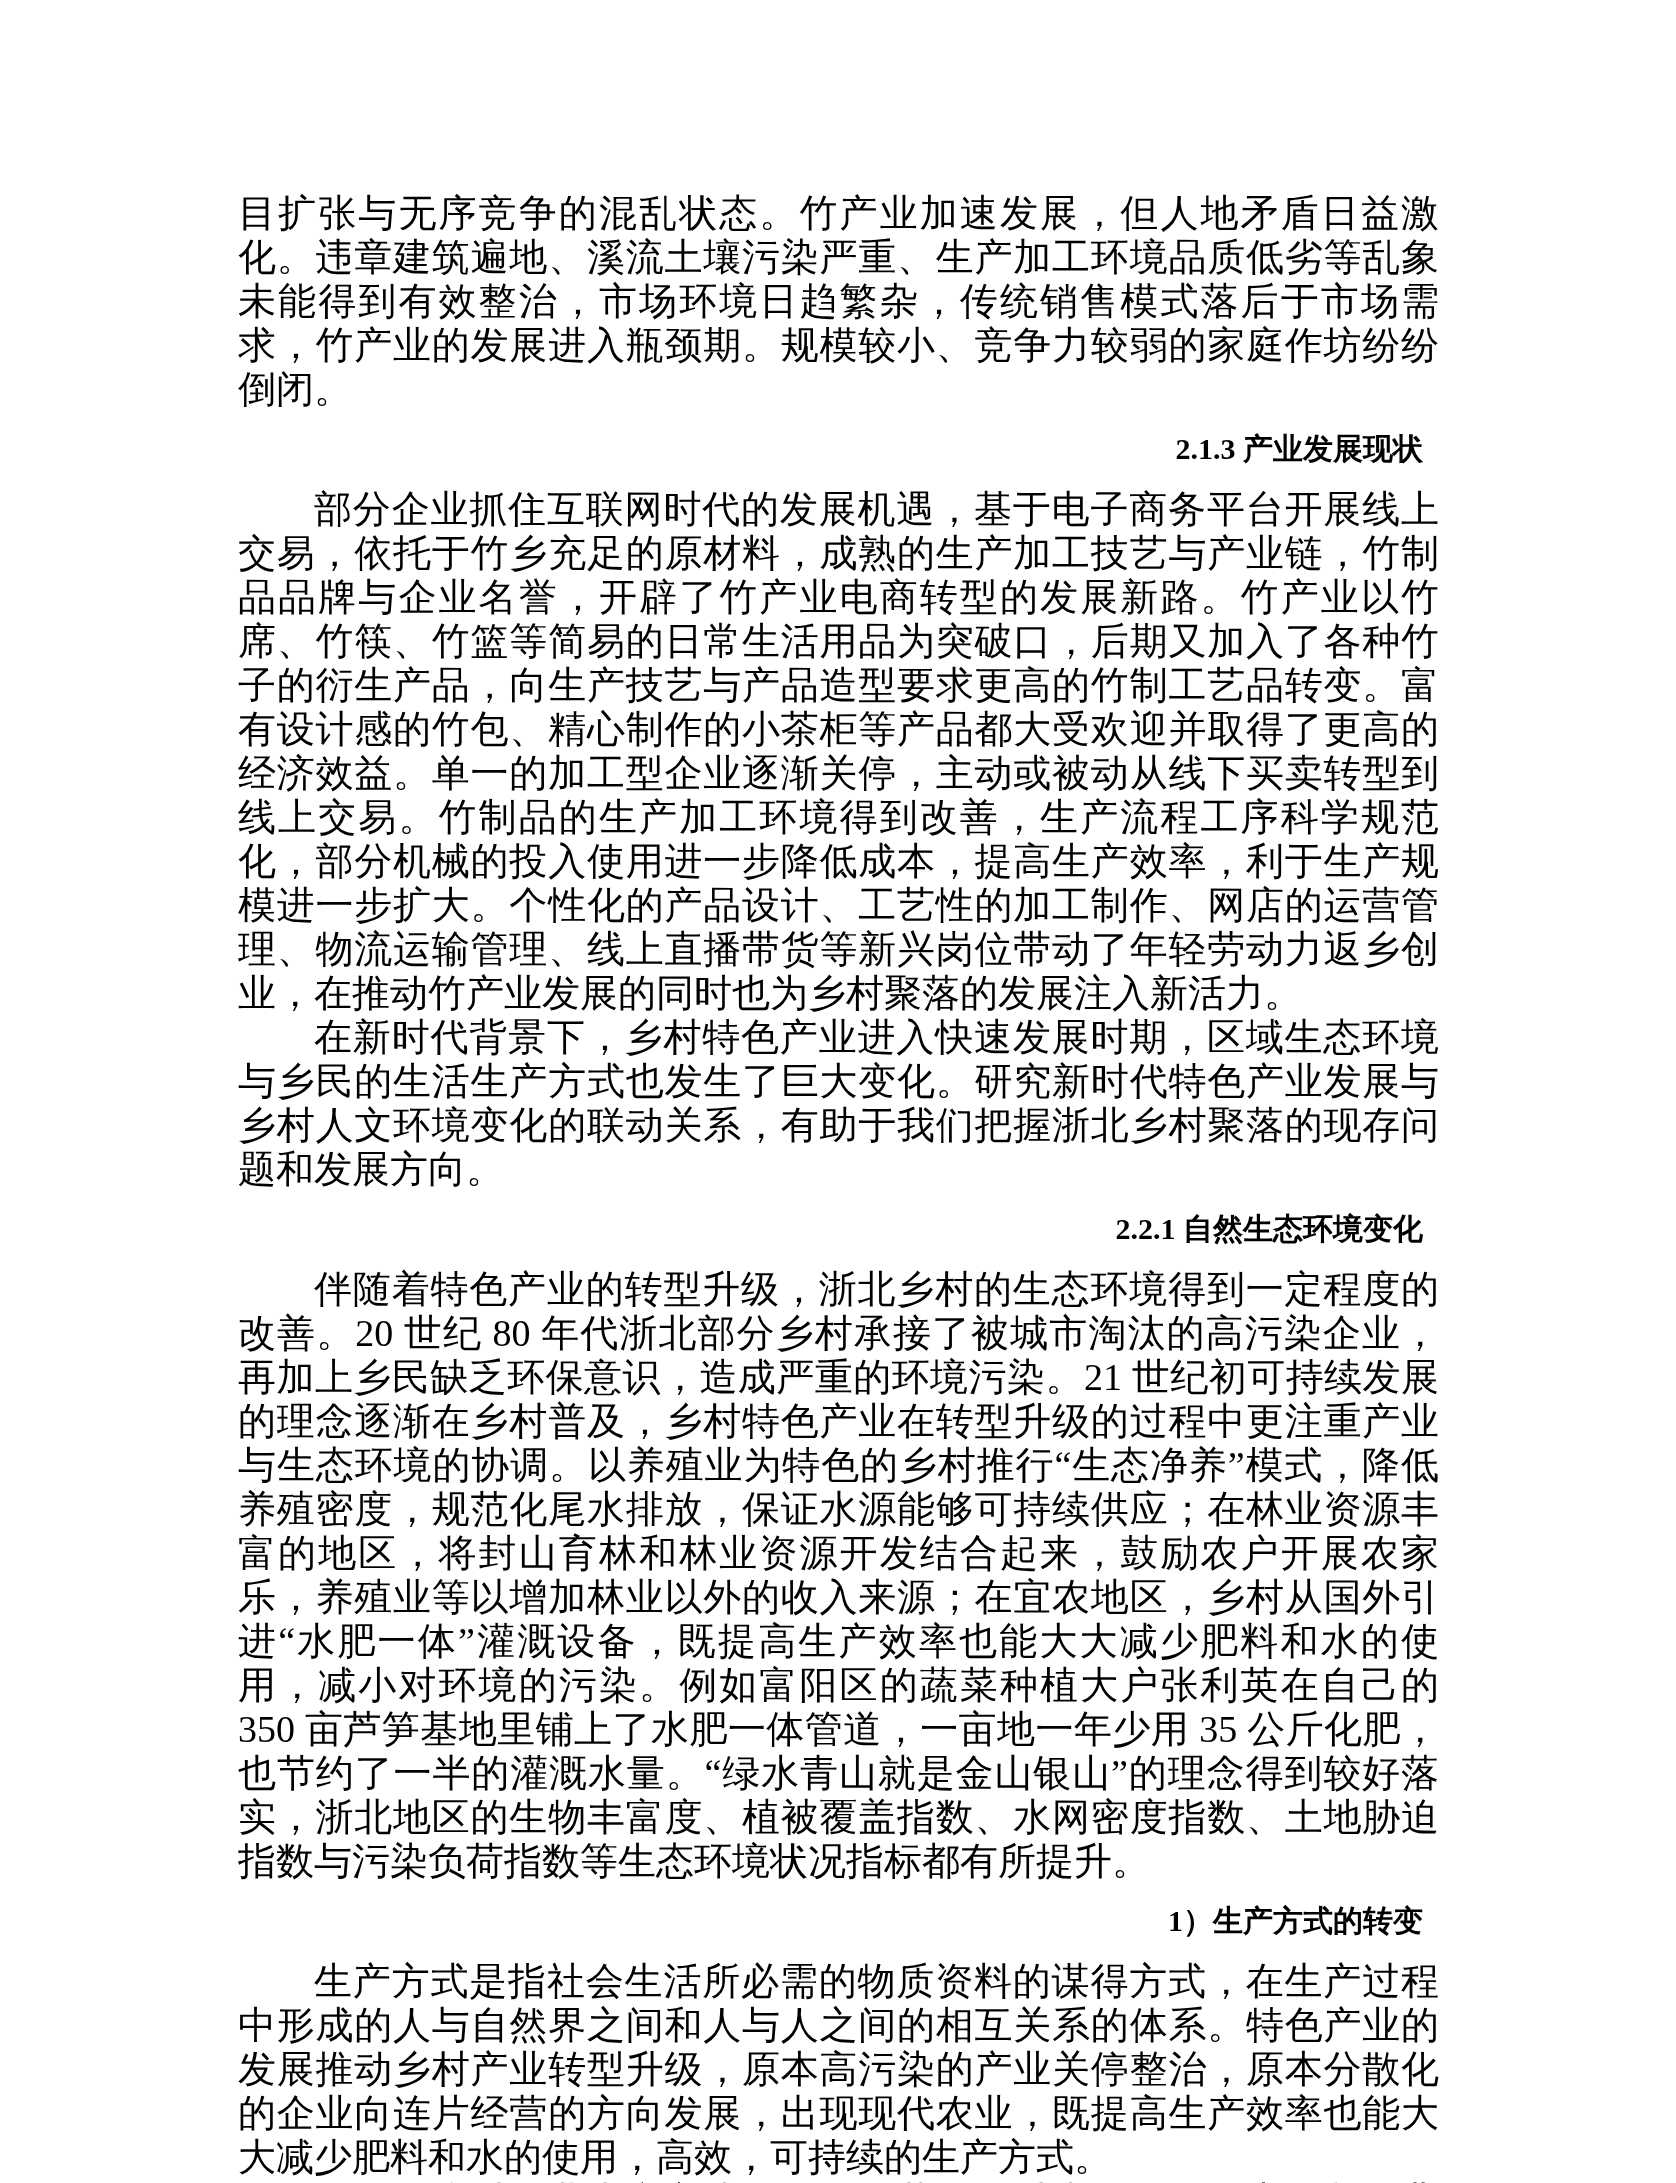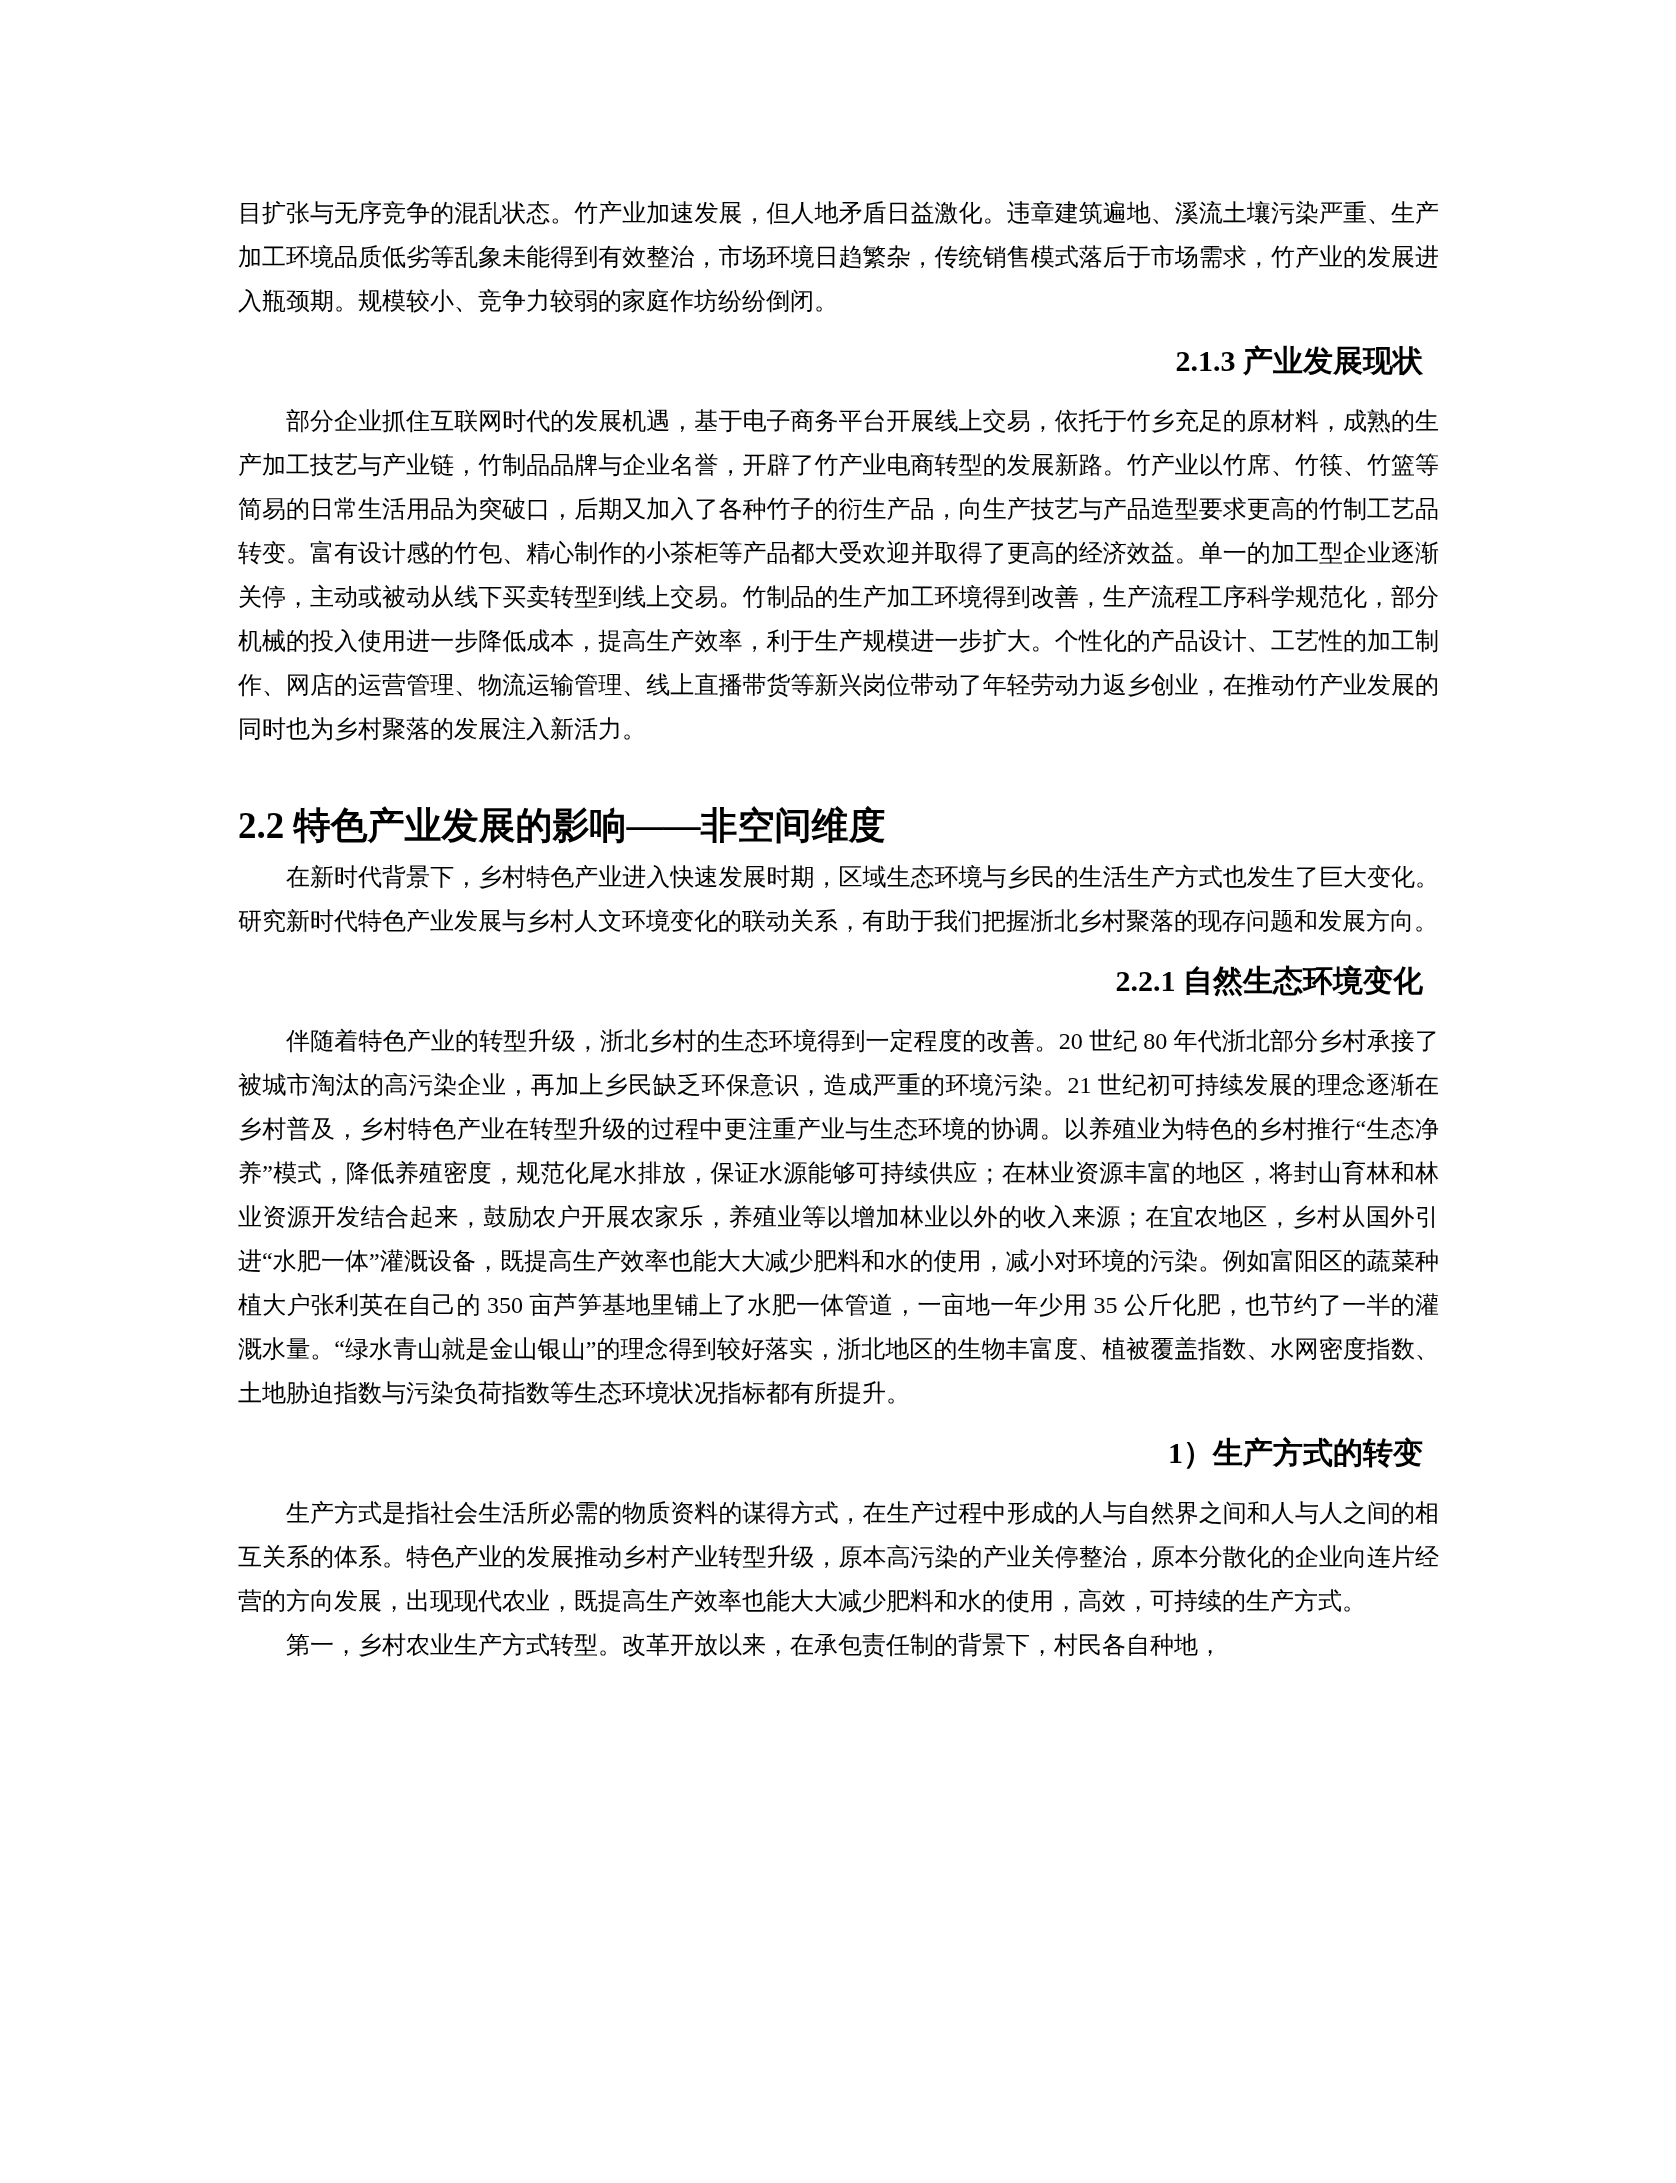--- a/index.html
+++ b/index.html
@@ -13,21 +13,21 @@
     width: 1677px;
     height: 2371px;
     background: #ffffff;
     color: #000000;
     padding: 191px 238px 0 238px;
     font-family: "Liberation Serif", "DejaVu Serif", serif;
     overflow: hidden;
   }
   .para {
     margin: 0;
-    font-size: 24px;
+    font-size: 38px;
     line-height: 44px;
     text-align: justify;
     text-justify: inter-character;
     word-break: normal;
   }
   .indent {
     text-indent: 2em;
   }
   .h3 {
     margin: 16px;
@@ -47,21 +47,20 @@
 </head>
 <body>
 
 <div class="page">
   <p class="para">目扩张与无序竞争的混乱状态。竹产业加速发展，但人地矛盾日益激化。违章建筑遍地、溪流土壤污染严重、生产加工环境品质低劣等乱象未能得到有效整治，市场环境日趋繁杂，传统销售模式落后于市场需求，竹产业的发展进入瓶颈期。规模较小、竞争力较弱的家庭作坊纷纷倒闭。</p>
 
   <h3 class="h3">2.1.3 产业发展现状</h3>
 
   <p class="para indent">部分企业抓住互联网时代的发展机遇，基于电子商务平台开展线上交易，依托于竹乡充足的原材料，成熟的生产加工技艺与产业链，竹制品品牌与企业名誉，开辟了竹产业电商转型的发展新路。竹产业以竹席、竹筷、竹篮等简易的日常生活用品为突破口，后期又加入了各种竹子的衍生产品，向生产技艺与产品造型要求更高的竹制工艺品转变。富有设计感的竹包、精心制作的小茶柜等产品都大受欢迎并取得了更高的经济效益。单一的加工型企业逐渐关停，主动或被动从线下买卖转型到线上交易。竹制品的生产加工环境得到改善，生产流程工序科学规范化，部分机械的投入使用进一步降低成本，提高生产效率，利于生产规模进一步扩大。个性化的产品设计、工艺性的加工制作、网店的运营管理、物流运输管理、线上直播带货等新兴岗位带动了年轻劳动力返乡创业，在推动竹产业发展的同时也为乡村聚落的发展注入新活力。</p>
 
-  <h2 class="h2">2.2 特色产业发展的影响——非空间维度</h2>
 
   <p class="para indent">在新时代背景下，乡村特色产业进入快速发展时期，区域生态环境与乡民的生活生产方式也发生了巨大变化。研究新时代特色产业发展与乡村人文环境变化的联动关系，有助于我们把握浙北乡村聚落的现存问题和发展方向。</p>
 
 
   <h3 class="h3">2.2.1 自然生态环境变化</h3>
 
   <p class="para indent">伴随着特色产业的转型升级，浙北乡村的生态环境得到一定程度的改善。20 世纪 80 年代浙北部分乡村承接了被城市淘汰的高污染企业，再加上乡民缺乏环保意识，造成严重的环境污染。21 世纪初可持续发展的理念逐渐在乡村普及，乡村特色产业在转型升级的过程中更注重产业与生态环境的协调。以养殖业为特色的乡村推行“生态净养”模式，降低养殖密度，规范化尾水排放，保证水源能够可持续供应；在林业资源丰富的地区，将封山育林和林业资源开发结合起来，鼓励农户开展农家乐，养殖业等以增加林业以外的收入来源；在宜农地区，乡村从国外引进“水肥一体”灌溉设备，既提高生产效率也能大大减少肥料和水的使用，减小对环境的污染。例如富阳区的蔬菜种植大户张利英在自己的 350 亩芦笋基地里铺上了水肥一体管道，一亩地一年少用 35 公斤化肥，也节约了一半的灌溉水量。“绿水青山就是金山银山”的理念得到较好落实，浙北地区的生物丰富度、植被覆盖指数、水网密度指数、土地胁迫指数与污染负荷指数等生态环境状况指标都有所提升。</p>
 
 
   <h3 class="h3">1）生产方式的转变</h3>

